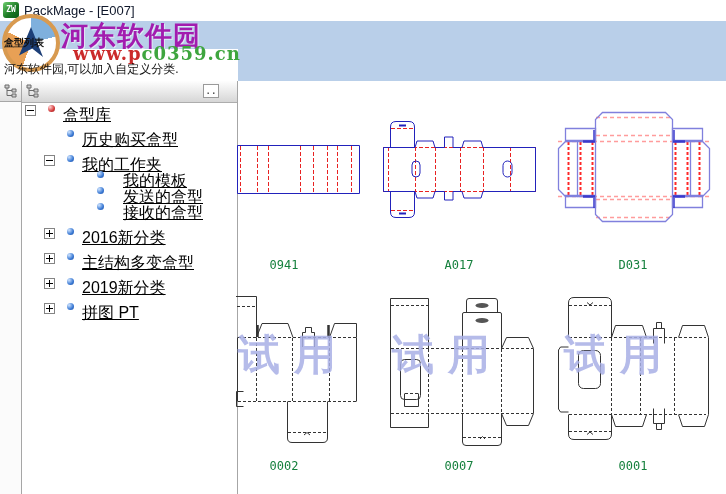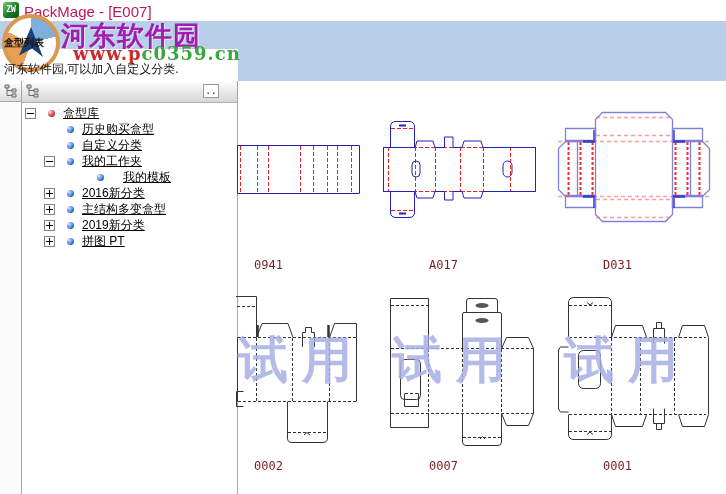--- a/index.html
+++ b/index.html
@@ -4,21 +4,21 @@
 <style>
   html,body{margin:0;padding:0;}
   #app{position:relative;width:726px;height:494px;background:#fff;overflow:hidden;
        font-family:"Liberation Sans",sans-serif;color:#000;}
 
   
   #titlebar{position:absolute;left:0;top:0;width:726px;height:21px;background:#fff;}
   #app-icon{position:absolute;left:3px;top:2px;width:16px;height:16px;border-radius:3px;
     background:linear-gradient(135deg,#6fcf6f 0%,#1c7a24 55%,#0e5a16 100%);
     color:#fff;font:bold 8px "DejaVu Sans Mono",monospace;text-align:center;line-height:16px;}
-  #win-title{position:absolute;left:24px;top:3px;font-size:15px;color:#be185d;}
+  #win-title{position:absolute;left:24px;top:3px;font-size:13px;color:#0f172a;}
 
   
   #banner{position:absolute;left:0;top:21px;width:726px;height:60px;background:#b9cfe9;}
   #wm-patch{position:absolute;left:0;top:49px;width:238px;height:32px;background:#fff;}
   #hd-title{position:absolute;left:4px;top:36px;font-size:10px;font-weight:bold;color:#111;z-index:6;}
   #hd-desc{position:absolute;left:4px;top:61px;font-size:12px;color:#111;z-index:6;}
 
   
   #wm-logo{position:absolute;left:2px;top:14px;width:50px;height:50px;border-radius:50%;
     border:4px solid #d89a50;z-index:5;
@@ -42,41 +42,41 @@
   #tree-panel{position:absolute;left:22px;top:81px;width:216px;height:413px;background:#fff;
     border-right:1px solid #a6a6a6;box-sizing:border-box;}
   .panel-head{position:relative;height:21px;background:linear-gradient(#fefefe,#d6d6d6);
     border-bottom:1px solid #adadad;}
   .panel-head .tree-ico{position:absolute;left:4px;top:3px;}
   .dots-btn{position:absolute;right:18px;top:3px;width:16px;height:14px;background:#fff;
     border:1px solid #9a9a9a;font:bold 9px "DejaVu Sans Mono",monospace;line-height:9px;
     text-align:center;color:#555;padding:0;}
 
   #tree{position:absolute;left:0;top:22px;right:0;bottom:0;padding-top:2px;overflow:hidden;}
-  .tree-row{display:flex;align-items:center;height:16px;font-size:12px;white-space:nowrap;}
+  .tree-row{display:flex;height:16px;font-size:16px;white-space:nowrap;}
   .lvl0{padding-left:3px;}
-  .lvl1{padding-left:22px;}
+  .lvl1{padding-left:22px;margin-top:9px;}
   .lvl2{padding-left:41px;gap:11px;}
   .expander{width:9px;height:9px;border:1px solid #848484;background:#fff;box-sizing:content-box;
     position:relative;margin-right:12px;flex:0 0 auto;}
   .exp-none .expander{visibility:hidden;}
   .exp-minus .expander::before,.exp-plus .expander::before{content:"";position:absolute;left:1px;right:1px;top:4px;height:1px;background:#000;}
   .exp-plus .expander::after{content:"";position:absolute;top:1px;bottom:1px;left:4px;width:1px;background:#000;}
   .dot{width:7px;height:7px;border-radius:50%;margin-right:8px;flex:0 0 auto;}
   .dot-blue{background:radial-gradient(circle at 30% 30%,#cfe4ff,#3b7ad4 60%,#1b4a9e);}
   .dot-red{background:radial-gradient(circle at 30% 30%,#ffd2d2,#d43b3b 60%,#8e1b1b);}
   .tree-label{text-decoration:underline;color:#000;}
 
   
   #canvas{position:absolute;left:238px;top:81px;width:488px;height:413px;background:#fff;}
   .dieline{position:absolute;}
-  .tpl-label{position:absolute;width:60px;
-    font:12px "DejaVu Sans Mono",monospace;color:#7f1d1d;}
+  .tpl-label{position:absolute;width:60px;text-align:center;
+    font:12px "DejaVu Sans Mono",monospace;color:#15803d;}
   .trial{position:absolute;top:327px;z-index:8;font-family:"DejaVu Serif",serif;
-    font-size:50px;font-weight:bold;letter-spacing:14px;color:#a9b0e6;opacity:.85;}
+    font-size:42px;font-weight:bold;letter-spacing:14px;color:#a9b0e6;opacity:.85;}
 
   svg path,svg rect,svg ellipse{vector-effect:non-scaling-stroke;}
 </style>
 </head>
 <body>
 
 <div id="app">
 
   <div id="titlebar">
     <div id="app-icon">ZW</div>
@@ -119,34 +119,39 @@
       <div class="tree-row lvl0 exp-minus">
           <span class="expander"></span>
           <span class="dot dot-red"></span>
           <span class="tree-label">盒型库</span>
         </div>
       <div class="tree-row lvl1 exp-none">
           <span class="expander"></span>
           <span class="dot dot-blue"></span>
           <span class="tree-label">历史购买盒型</span>
         </div>
-      <div class="tree-row lvl1 exp-none">
-          <span class="expander"></span>
-          <span class="dot dot-blue"></span>
-          <span class="tree-label">自定义分类</span>
-        </div>
       <div class="tree-row lvl1 exp-minus">
           <span class="expander"></span>
           <span class="dot dot-blue"></span>
           <span class="tree-label">我的工作夹</span>
         </div>
       <div class="tree-row lvl2 exp-none">
           <span class="expander"></span>
           <span class="dot dot-blue"></span>
           <span class="tree-label">我的模板</span>
+        </div>
+      <div class="tree-row lvl2 exp-none">
+          <span class="expander"></span>
+          <span class="dot dot-blue"></span>
+          <span class="tree-label">发送的盒型</span>
+        </div>
+      <div class="tree-row lvl2 exp-none">
+          <span class="expander"></span>
+          <span class="dot dot-blue"></span>
+          <span class="tree-label">接收的盒型</span>
         </div>
       <div class="tree-row lvl1 exp-plus">
           <span class="expander"></span>
           <span class="dot dot-blue"></span>
           <span class="tree-label">2016新分类</span>
         </div>
       <div class="tree-row lvl1 exp-plus">
           <span class="expander"></span>
           <span class="dot dot-blue"></span>
           <span class="tree-label">主结构多变盒型</span>

